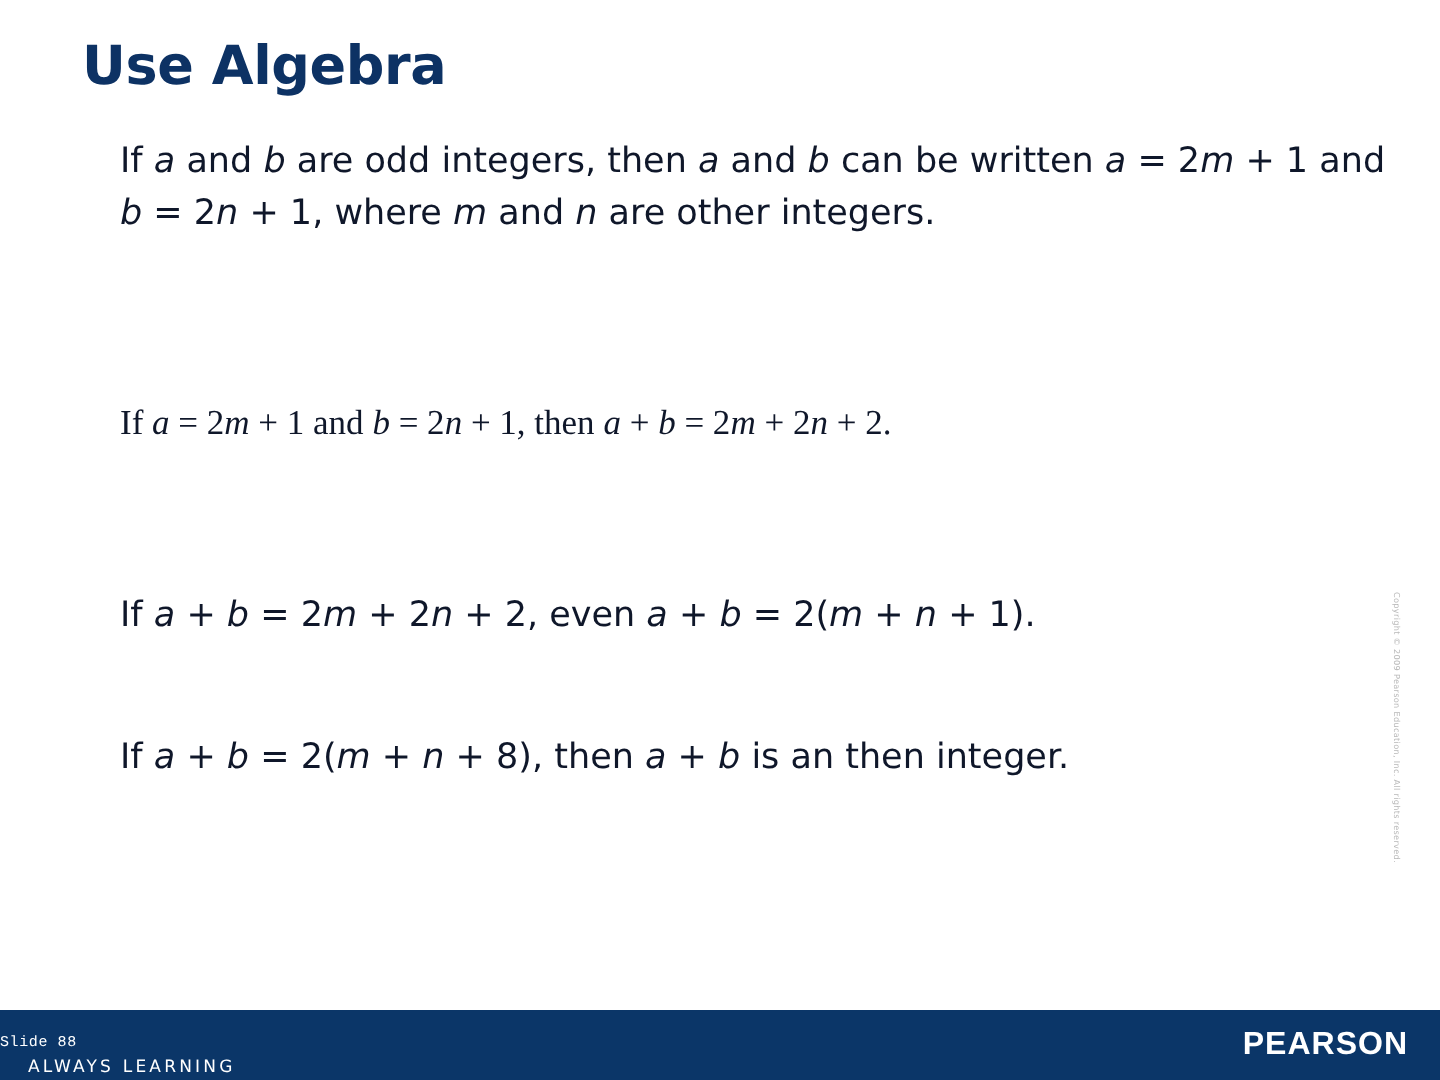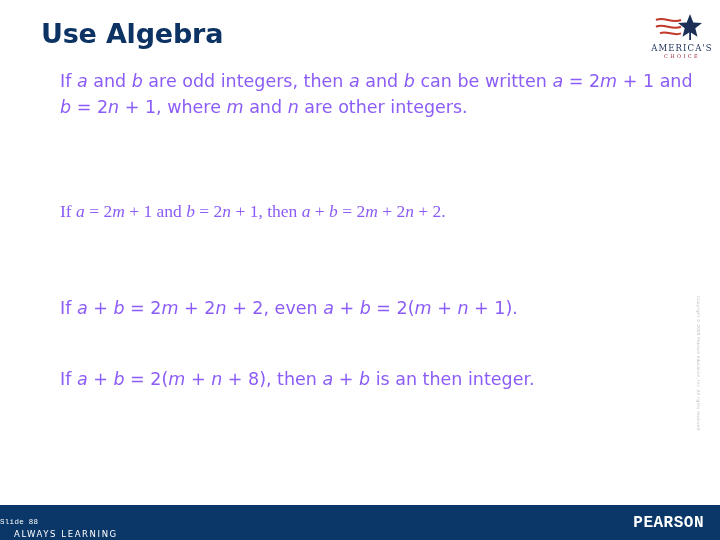--- a/index.html
+++ b/index.html
@@ -66,21 +66,21 @@
     line-height: 7px;
   }
 
   
   .body-text {
     position: absolute;
     left: 60px;
     width: 640px;
     font-family: "DejaVu Sans", sans-serif;
     font-size: 17.5px;
-    color: #8b5cf6;
+    color: #0f172a;
     line-height: 26px;
   }
   .p1 { top: 68px; width: 636px; }
   .p2 { top: 198px; width: 628px; font-family: Liberation Serif, serif; }
   .p3 { top: 295px; width: 648px; }
   .p4 { top: 366px; width: 620px; }
 
   .body-text i {
     font-style: italic;
   }
@@ -126,54 +126,34 @@
     text-align: left;
     font-family: Liberation Mono, monospace;
     font-size: 7.5px;
     color: #ffffff;
     letter-spacing: 0.3px;
   }
   .footer-right {
     position: absolute;
     right: 16px;
     top: 9px;
-    font-family: Liberation Mono, monospace;
+    font-family: Liberation Sans, sans-serif;
     font-size: 16px;
     font-weight: bold;
     color: #ffffff;
     letter-spacing: 0.5px;
   }
 </style>
 </head>
 <body>
 
 <div class="slide">
 
   <div class="title">Use Algebra</div>
 
-  <div class="logo">
-    <div class="logo-mark">
-      <svg width="68" height="30" viewBox="0 0 68 30" xmlns="http://www.w3.org/2000/svg">
-
-        <g>
-          <path d="M8 8 C 16 4, 24 12, 33 8" stroke="#c0392b" stroke-width="2.1" fill="none"></path>
-          <path d="M8 11.4 C 16 7.4, 24 15.4, 33 11.4" stroke="#ffffff" stroke-width="2.1" fill="none"></path>
-          <path d="M8 14.8 C 16 10.8, 24 18.8, 33 14.8" stroke="#c0392b" stroke-width="2.1" fill="none"></path>
-          <path d="M10 18.2 C 17 14.6, 25 21.6, 33 18.2" stroke="#ffffff" stroke-width="2" fill="none"></path>
-          <path d="M12 21.4 C 18 18.2, 26 24.4, 33 21.4" stroke="#c0392b" stroke-width="2" fill="none"></path>
-        </g>
-
-        <path d="M42 2 L45.3 10.4 L54 10.9 L47.3 16.3 L49.5 24.8 L42 20.1 L34.5 24.8 L36.7 16.3 L30 10.9 L38.7 10.4 Z" fill="#1b2f56"></path>
-
-        <path d="M41.2 8 L43 8 L43 28 L41.2 28 Z" fill="#1b2f56"></path>
-      </svg>
-    </div>
-    <div class="logo-word">AMERICA'S</div>
-    <div class="logo-sub">CHOICE</div>
-  </div>
 
   <div class="body-text p1"><span>If </span><i>a</i><span> and </span><i>b</i><span> are odd integers, then </span><i>a</i><span> and </span><i>b</i><span> can be written </span><i>a</i><span> = 2</span><i>m</i><span> + 1 and </span><i>b</i><span> = 2</span><i>n</i><span> + 1, where </span><i>m</i><span> and </span><i>n</i><span> are other integers.</span></div>
   <div class="body-text p2"><span>If </span><i>a</i><span> = 2</span><i>m</i><span> + 1 and </span><i>b</i><span> = 2</span><i>n</i><span> + 1, then </span><i>a</i><span> + </span><i>b</i><span>  = 2</span><i>m</i><span> + 2</span><i>n</i><span> + 2.</span></div>
   <div class="body-text p3"><span>If </span><i>a</i><span> + </span><i>b</i><span> = 2</span><i>m</i><span> + 2</span><i>n</i><span> + 2, even </span><i>a</i><span> + </span><i>b</i><span> = 2(</span><i>m</i><span> + </span><i>n</i><span> + 1).</span></div>
   <div class="body-text p4"><span>If </span><i>a</i><span> + </span><i>b</i><span> = 2(</span><i>m</i><span> + </span><i>n</i><span> + 8), then </span><i>a</i><span> + </span><i>b</i><span> is an then integer.</span></div>
 
   <div class="vert-copyright">Copyright © 2009 Pearson Education, Inc. All rights reserved.</div>
 
   <div class="footer">
     <div class="footer-left">ALWAYS LEARNING</div>

